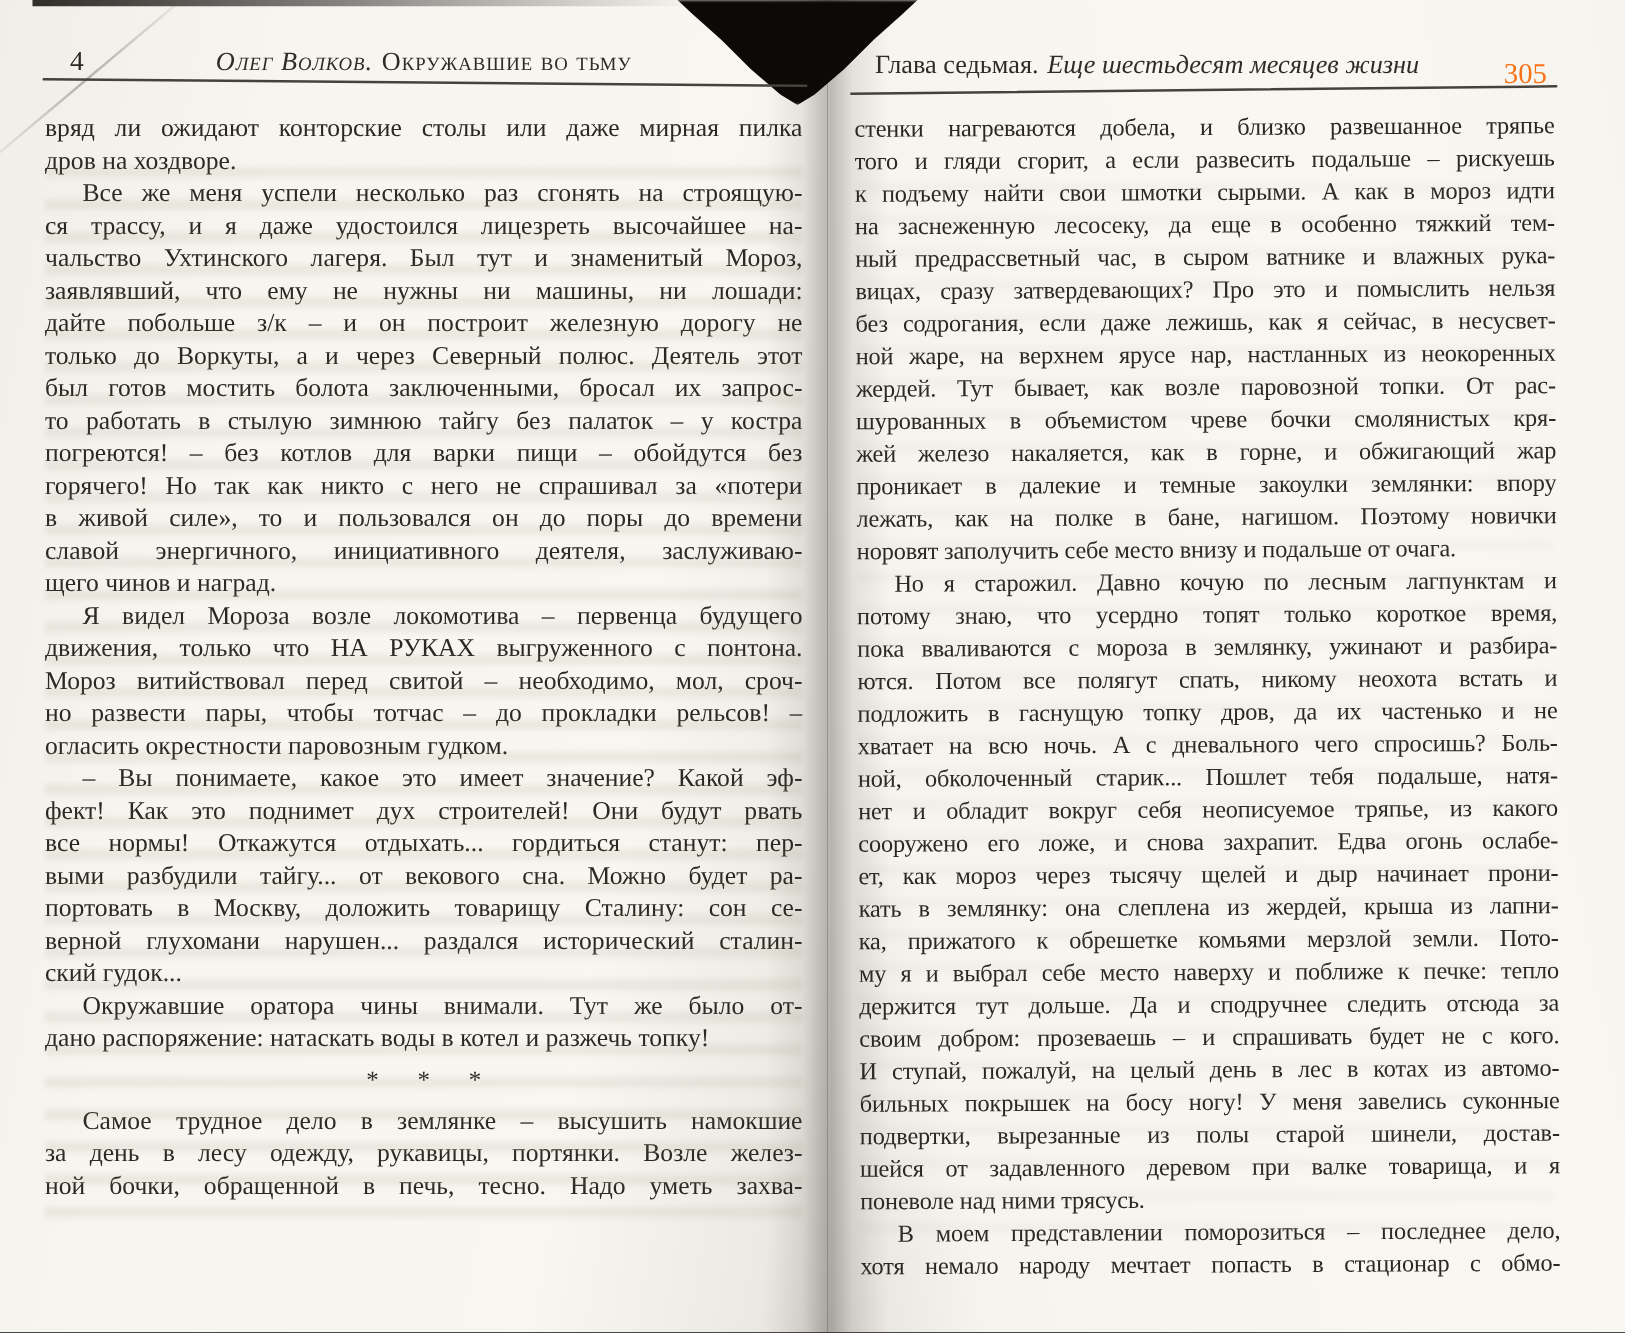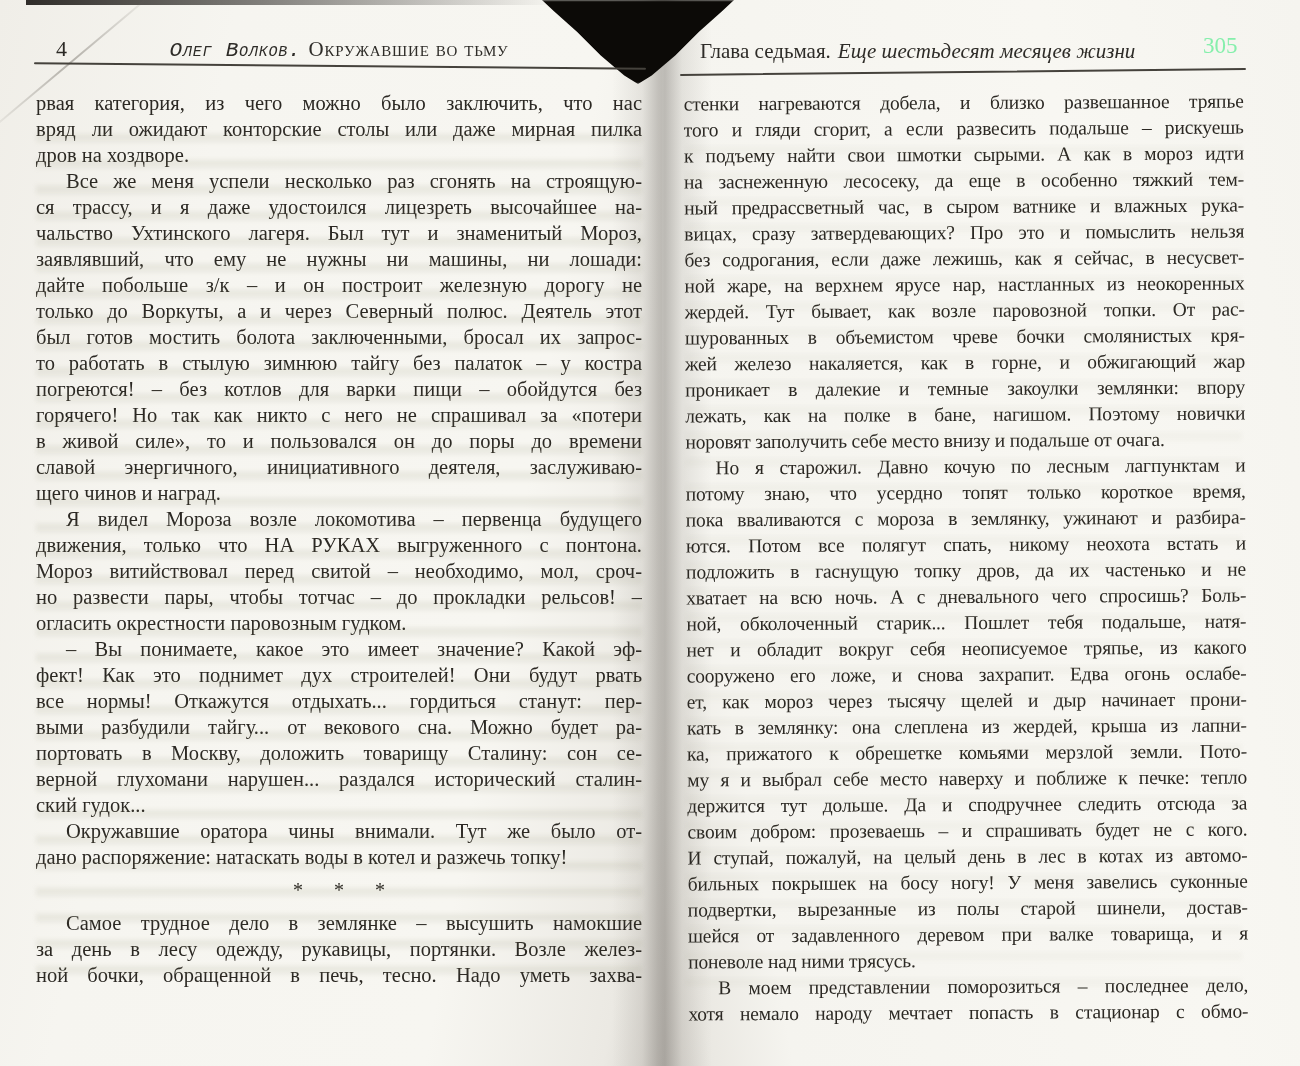--- a/index.html
+++ b/index.html
@@ -79,43 +79,43 @@
     color: #2e2c28;
   }
   .head-left {
     left: 36px;
     top: 37px;
     width: 606px;
     text-align: center;
     font-size: 21px;
   }
   .head-left .smallcaps { font-variant: small-caps; letter-spacing: 0.8px; }
-  .head-left .author { font-style: italic; margin-right: 7px; font-family: Liberation Mono, monospace; }
+  .head-left .author { font-style: italic; margin-right: 7px; }
   .pagenum-left {
     position: absolute;
     left: 56px;
     top: 36px;
     font-size: 22px;
     color: #2b2925;
   }
   .head-right {
     left: 700px;
     top: 39px;
     width: 460px;
     text-align: left;
     font-size: 21px;
   }
   .head-right .chapter { margin-right: 7px; }
   .head-right .chtitle { font-style: italic; }
   .pagenum-right {
     position: absolute;
     left: 1203px;
-    top: 33px;
+    top: 46px;
     font-size: 23px;
-    color: #86efac;
+    color: #f97316;
   }
   .rule {
     position: absolute;
     height: 2px;
     background: #45423c;
     border-radius: 2px;
   }
   .rule-left  { left: 34px;  top: 65px; width: 612px; transform: rotate(0.5deg); }
   .rule-right { left: 680px; top: 71px; width: 566px; transform: rotate(-0.6deg); }
   .text-block {
@@ -182,21 +182,20 @@
 
   <span class="pagenum-left">4</span>
   <div class="head head-left"><span class="smallcaps"><span class="author">Олег Волков.</span><span>Окружавшие во тьму</span></span></div>
   <div class="rule rule-left"></div>
 
   <div class="head head-right"><span class="chapter">Глава седьмая.</span><span class="chtitle">Еще шестьдесят месяцев жизни</span></div>
   <span class="pagenum-right">305</span>
   <div class="rule rule-right"></div>
 
   <div class="text-block" id="left-lines">
-      <div class="line">рвая категория, из чего можно было заключить, что нас</div>
       <div class="line">вряд ли ожидают конторские столы или даже мирная пилка</div>
       <div class="line para-end">дров на хоздворе.</div>
       <div class="line indent">Все же меня успели несколько раз сгонять на строящую-</div>
       <div class="line">ся трассу, и я даже удостоился лицезреть высочайшее на-</div>
       <div class="line">чальство Ухтинского лагеря. Был тут и знаменитый Мороз,</div>
       <div class="line">заявлявший, что ему не нужны ни машины, ни лошади:</div>
       <div class="line">дайте побольше з/к – и он построит железную дорогу не</div>
       <div class="line">только до Воркуты, а и через Северный полюс. Деятель этот</div>
       <div class="line">был готов мостить болота заключенными, бросал их запрос-</div>
       <div class="line">то работать в стылую зимнюю тайгу без палаток – у костра</div>

